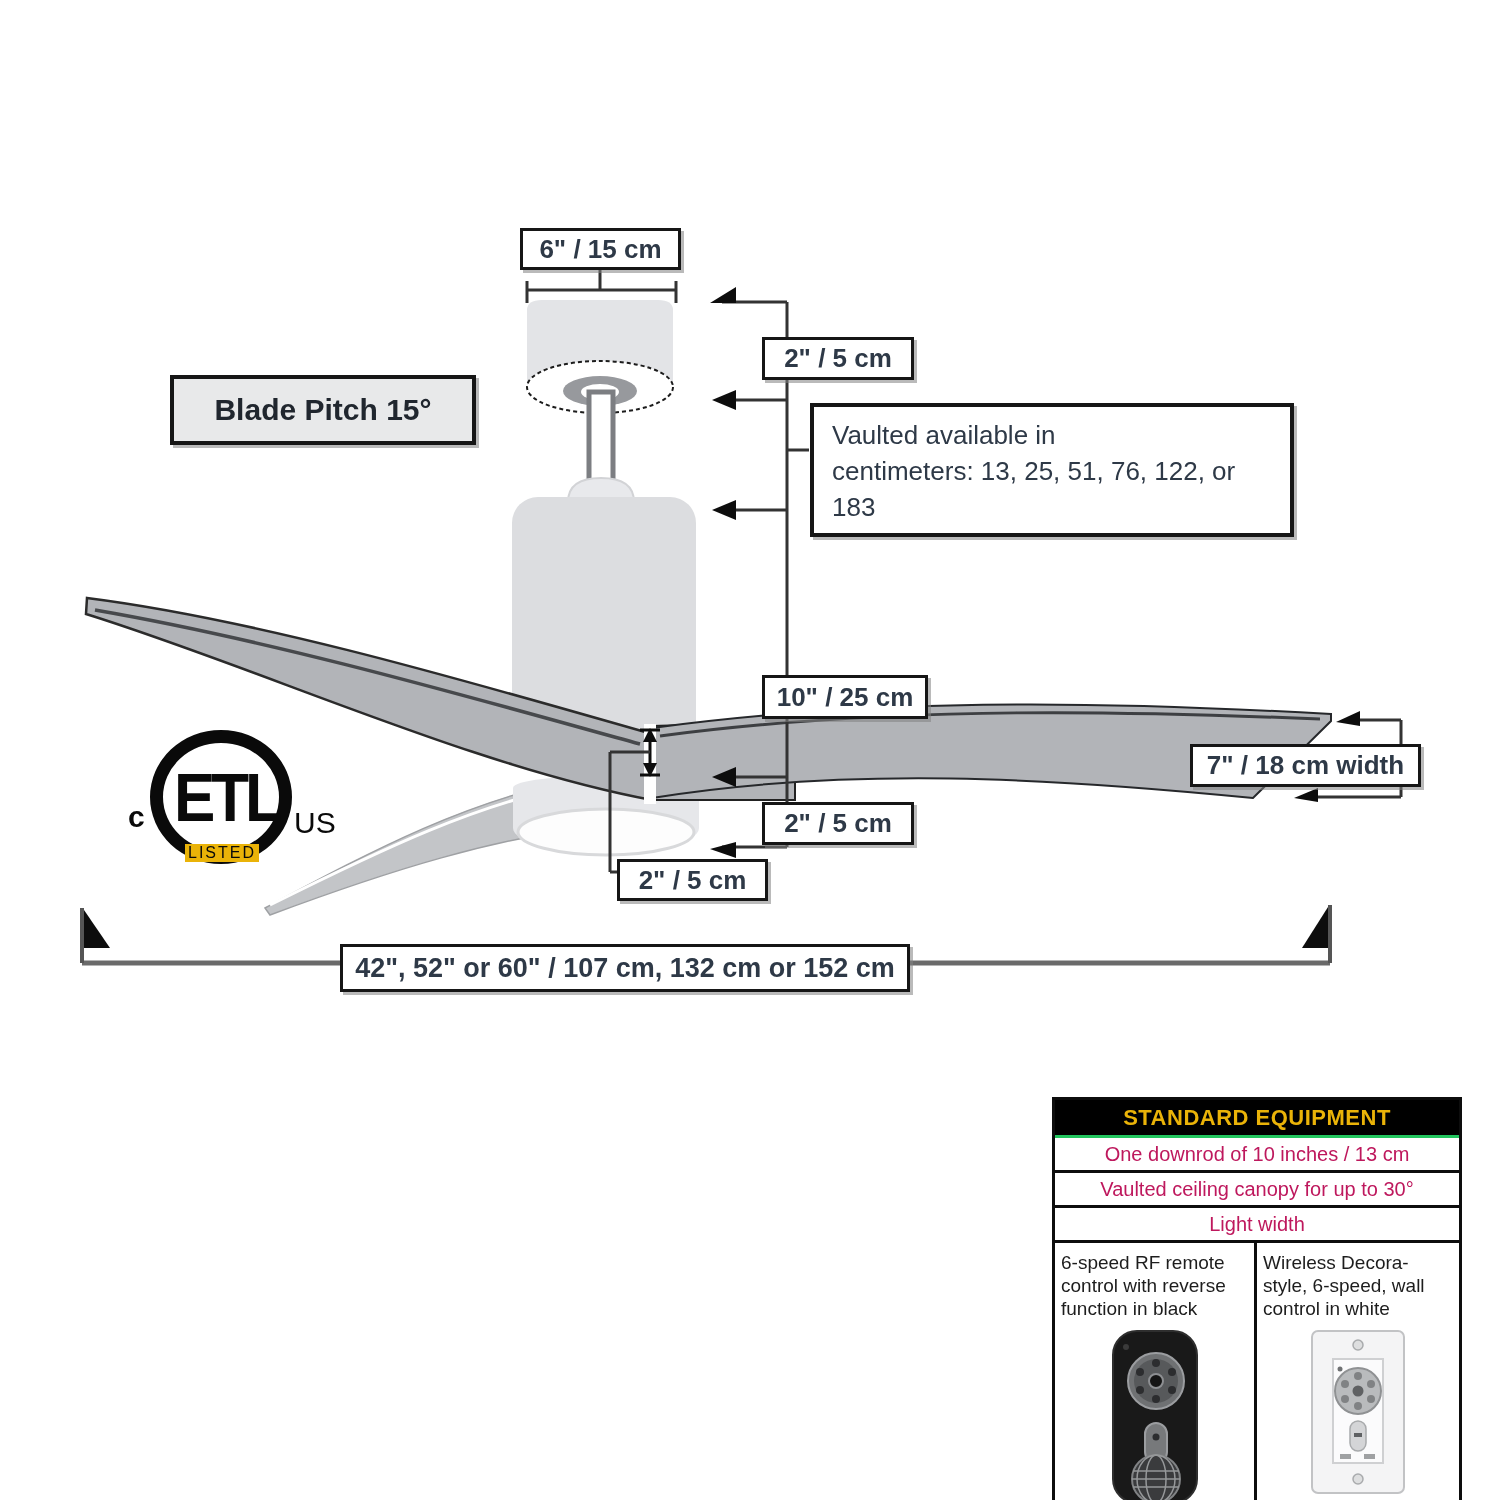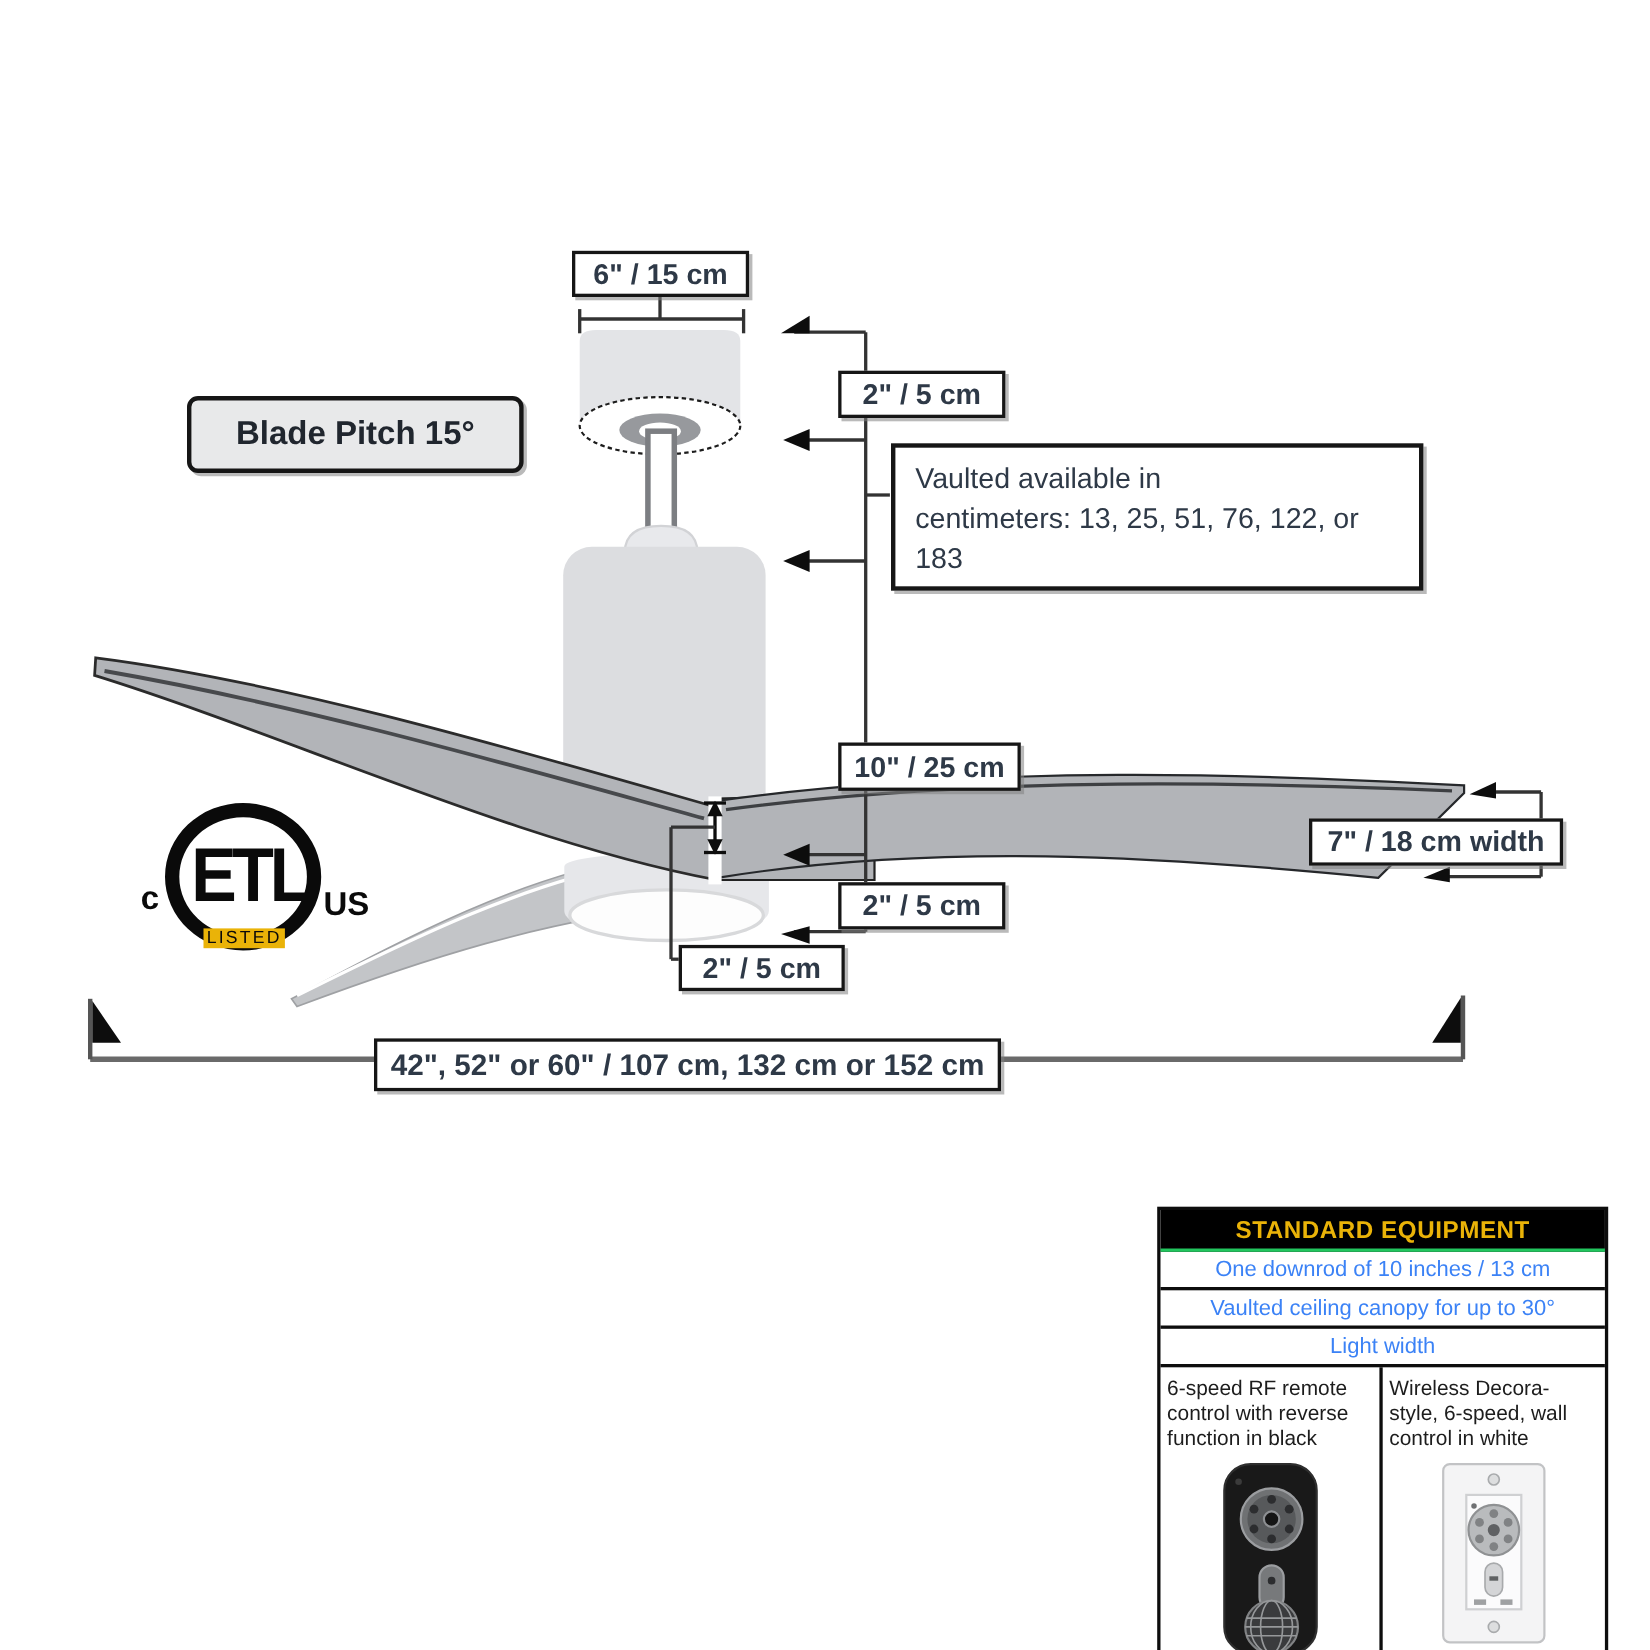--- a/index.html
+++ b/index.html
@@ -21,30 +21,30 @@
             color:#2e3947;font-size:26px;font-weight:500;line-height:36px;
             padding:10px 10px 8px 18px;}
 
   
   .etl{position:absolute;left:150px;top:730px;width:144px;height:136px;}
   .etl .ring{position:absolute;left:0;top:0;width:116px;height:108px;border:13px solid #0a0a0a;
              border-radius:50%;background:#fff;display:flex;align-items:center;justify-content:flex-end;}
   .etl .etl-word{font-size:62px;font-weight:800;color:#0a0a0a;letter-spacing:-4px;
                  transform:scaleY(1.12);line-height:1;}
   .etl .c-mark{position:absolute;left:-22px;top:70px;font-size:30px;font-weight:800;color:#0a0a0a;}
-  .etl .us-mark{position:absolute;left:144px;top:76px;font-size:30px;font-weight:700;color:#0a0a0a;}
+  .etl .us-mark{position:absolute;left:144px;top:76px;font-size:30px;font-weight:400;color:#0a0a0a;}
   .etl .listed{position:absolute;left:50%;top:114px;transform:translateX(-50%);
                background:#eab308;padding:0 3px;font-size:16px;font-weight:400;
                letter-spacing:2px;color:#0a0a0a;}
 
   
   .equip{position:absolute;left:1052px;top:1097px;width:404px;border:3px solid #0d0d0d;background:#fff;}
   .equip .hdr{background:#000;color:#eab308;text-align:center;font-weight:bold;font-size:22px;
               letter-spacing:.5px;padding:5px 0 4px;border-bottom:3px solid #22c55e;}
-  .equip .row{border-bottom:3px solid #0d0d0d;text-align:center;font-size:20px;color:#3b82f6;
+  .equip .row{border-bottom:3px solid #0d0d0d;text-align:center;font-size:20px;color:#be185d;
               padding:5px 6px 4px;}
   .equip .cols{display:flex;}
   .equip .col{width:50%;padding:8px 6px 10px;box-sizing:border-box;display:flex;
               flex-direction:column;align-items:center;}
   .equip .col.first{border-right:3px solid #0d0d0d;}
   .equip .col .cap{font-size:19px;line-height:23px;color:#1d1d1d;text-align:left;min-height:72px;}
   .equip .col .img-wrap{margin-top:6px;display:flex;align-items:center;justify-content:center;}
 </style>
 </head>
 <body>
@@ -143,21 +143,21 @@
       <polygon points="710,849 736,842 736,858"></polygon>
       <polygon points="1336,722 1360,711 1360,726"></polygon>
       <polygon points="1294,798 1318,788 1318,802"></polygon>
     </g>
   </svg>
 
   <div class="dim-box" style="left:520px;top:228px;width:155px;height:36px;">6" / 15 cm</div>
 
   <div class="dim-box" style="left:762px;top:337px;width:146px;height:37px;">2" / 5 cm</div>
 
-  <div class="pitch-box" style="left:170px;top:360px;width:298px;height:62px;border-radius:10px;">Blade Pitch 15°</div>
+  <div class="pitch-box" style="left:170px;top:375px;width:298px;height:62px;">Blade Pitch 15°</div>
 
   <div class="note-box" style="left:810px;top:403px;width:448px;">
     <div>Vaulted available in</div>
     <div>centimeters: 13, 25, 51, 76, 122, or 183</div>
   </div>
 
   <div class="dim-box" style="left:762px;top:675px;width:160px;height:38px;">10" / 25 cm</div>
 
   <div class="dim-box" style="left:1190px;top:744px;width:225px;height:37px;">7" / 18 cm width</div>
 

